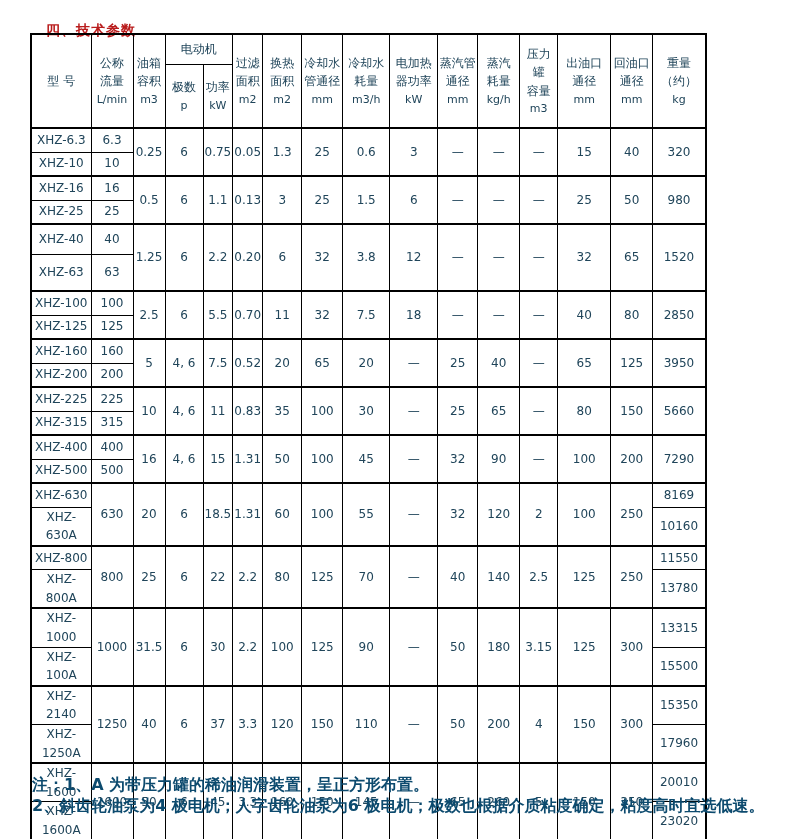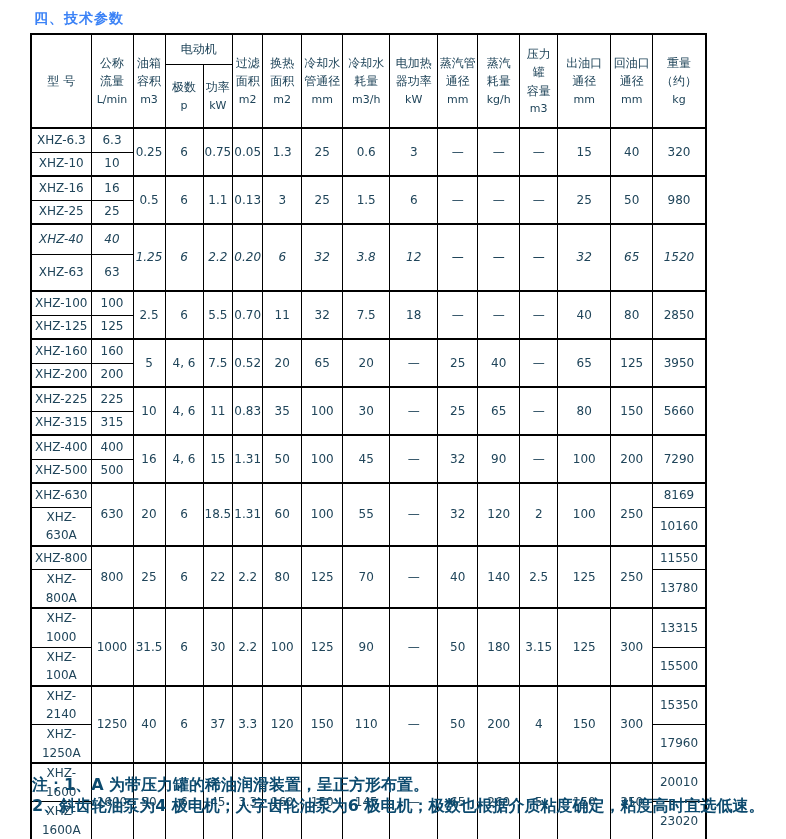--- a/index.html
+++ b/index.html
@@ -5,42 +5,42 @@
   html,body{margin:0;padding:0;background:#ffffff;}
   body{
     width:786px;height:839px;
     font-family:"DejaVu Sans","Liberation Sans",sans-serif;
     color:#20455a;
     position:relative;
   }
   .page{position:absolute;left:0;top:0;width:786px;height:839px;}
   .title{
     position:absolute;left:30px;top:6px;
-    font-size:14px;font-weight:bold;color:#3b82f6;
-    letter-spacing:1px;margin:4px;
+    font-size:14px;font-weight:bold;color:#b91c1c;
+    letter-spacing:1px;margin:16px;
   }
   table.spec-table{
     position:absolute;left:30px;top:33px;
     border-collapse:collapse;
     border:2px solid #000;
     table-layout:fixed;
   }
   .spec-table th,.spec-table td{
     border:1px solid #000;
     text-align:center;vertical-align:middle;
     font-size:12px;font-weight:normal;
     color:#20455a;
     padding:0 1px;
     overflow:hidden;
     line-height:1.55;
   }
   .spec-table thead tr.h1{height:30px;}
   .spec-table thead tr.h2{height:64px;}
   .spec-table tbody tr{height:24px;margin-top:43px;}
-  .spec-table tbody tr.tall1{height:30px;font-style:italic;}
+  .spec-table tbody tr.tall1{height:30px;}
   .spec-table tbody tr.tall2{height:37px;}
   .spec-table tbody tr.group-start td{border-top:2px solid #000;}
   .spec-table th .unit{font-size:11px;}
   .notes{
     position:absolute;left:32px;top:774px;
     font-size:16px;line-height:21px;color:#0c4a6e;
     white-space:nowrap;
     font-weight:bold;
   }
   .note.indent{}

